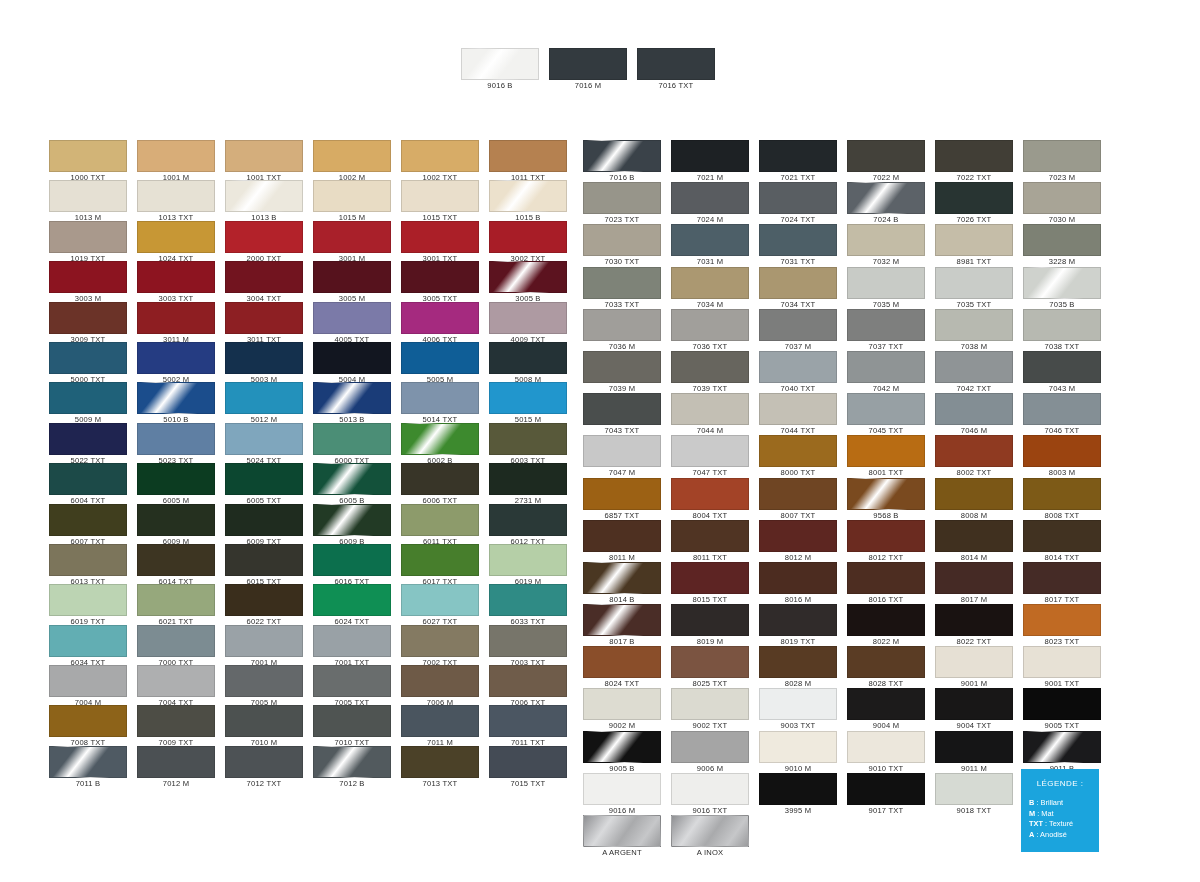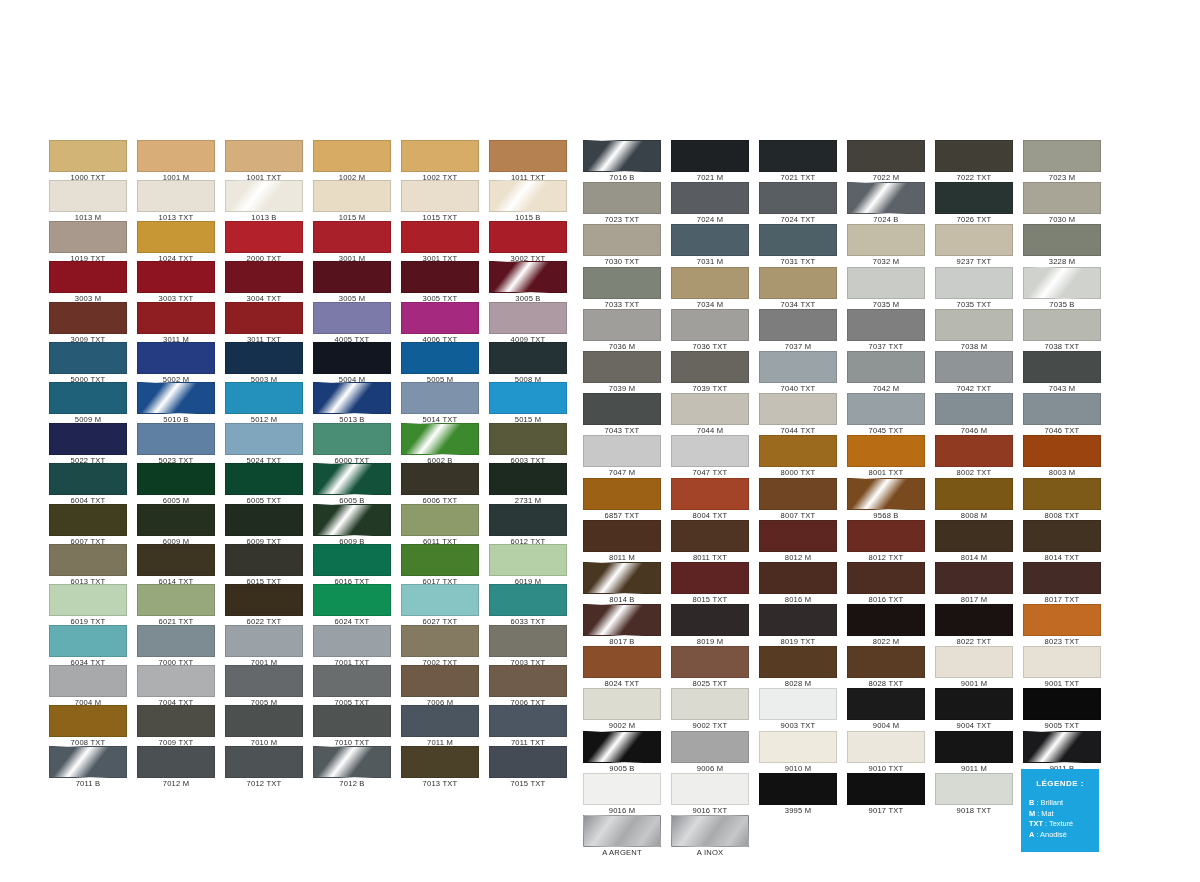--- a/index.html
+++ b/index.html
@@ -63,38 +63,52 @@
     position:absolute;
     width:78px;
     background:#1ba4dd;
     color:#ffffff;
     padding:10px 6px 12px 6px;
     box-sizing:border-box;
   }
   .legend-title{
     text-align:center;
     font-size:8px;
-    font-weight:bold;
+    font-weight:normal;
     letter-spacing:.45px;
     margin-bottom:10px;
   }
   .legend-line{
     font-size:7.4px;
     line-height:10.5px;
     white-space:nowrap;
     padding-left:2px;
   }
   .legend-line b{font-weight:bold;}
 </style>
 </head>
 <body>
 
 <div class="page">
 
 
+  <div class="grid" id="grid-basic" style="left:461px;top:48px;grid-template-columns:repeat(3,88px);grid-auto-rows:42px;">
+      <div class="cell">
+        <div class="chip" style="background:linear-gradient(128deg,#f2f2f0 0%,#f2f2f0 26%,#ffffff 41%,#f2f2f0 60%,#f2f2f0 100%);"></div>
+        <div class="cap">9016 B</div>
+      </div>
+      <div class="cell">
+        <div class="chip" style="background:#333a3f;"></div>
+        <div class="cap">7016 M</div>
+      </div>
+      <div class="cell">
+        <div class="chip" style="background:#343b40;"></div>
+        <div class="cap">7016 TXT</div>
+      </div>
+    </div>
 
 
   <div class="grid" id="grid-left" style="left:49px;top:140px;grid-template-columns:repeat(6,88px);grid-auto-rows:40.4px;">
       <div class="cell">
         <div class="chip" style="background:#d2b477;"></div>
         <div class="cap">1000 TXT</div>
       </div>
       <div class="cell">
         <div class="chip" style="background:#d8ad78;"></div>
         <div class="cap">1001 M</div>
@@ -537,21 +551,21 @@
       <div class="cell">
         <div class="chip" style="background:#4d5f67;"></div>
         <div class="cap">7031 TXT</div>
       </div>
       <div class="cell">
         <div class="chip" style="background:#c3bca6;"></div>
         <div class="cap">7032 M</div>
       </div>
       <div class="cell">
         <div class="chip" style="background:#c5bda8;"></div>
-        <div class="cap">9237 TXT</div>
+        <div class="cap">8981 TXT</div>
       </div>
       <div class="cell">
         <div class="chip" style="background:#7d8174;"></div>
         <div class="cap">3228 M</div>
       </div>
       <div class="cell">
         <div class="chip" style="background:#7e8378;"></div>
         <div class="cap">7033 TXT</div>
       </div>
       <div class="cell">

